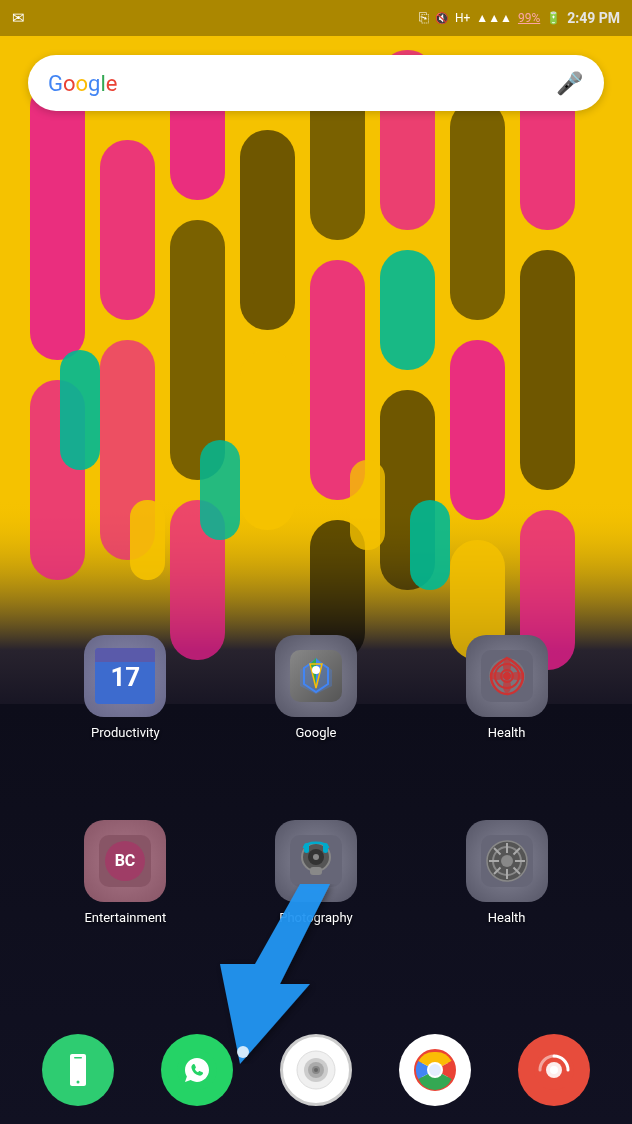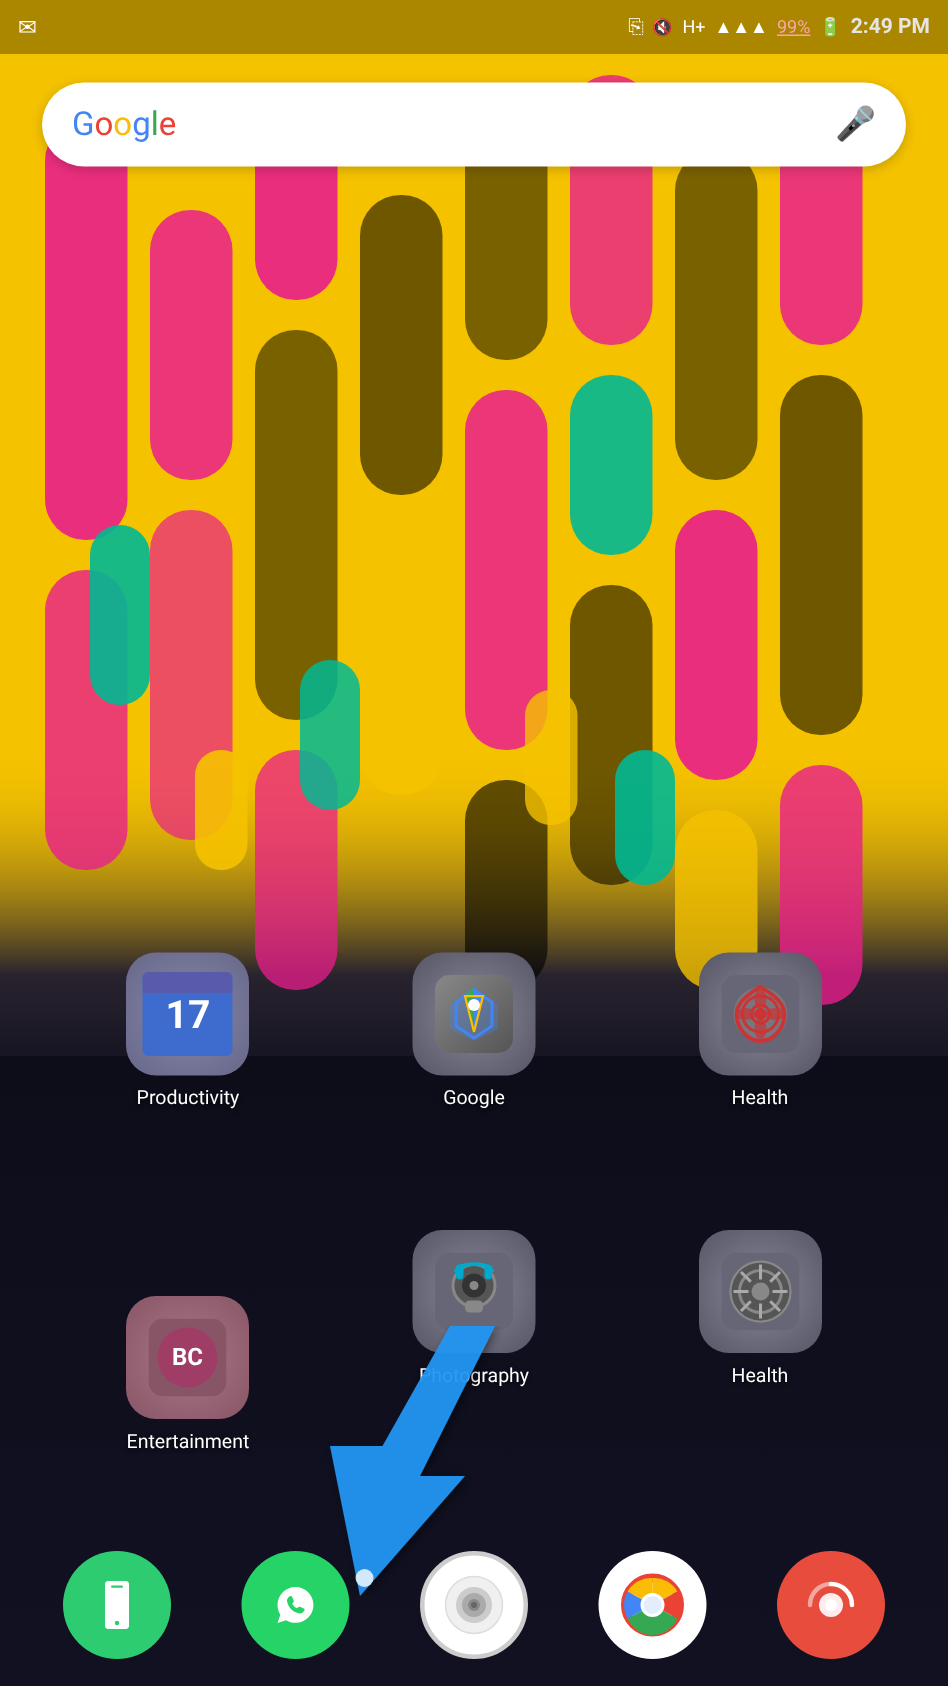--- a/index.html
+++ b/index.html
@@ -181,21 +181,20 @@
     }
 
     
     .icon-health {
       background: radial-gradient(circle, #888899 0%, #555566 100%);
     }
 
     
     .icon-entertainment {
       background: radial-gradient(circle, #aa7788 0%, #885566 100%);
-      margin-top: 44px;
     }
 
     
     .icon-photography {
       background: radial-gradient(circle, #888899 0%, #555566 100%);
     }
 
     
     .icon-gadgets {
       background: radial-gradient(circle, #888899 0%, #555566 100%);

